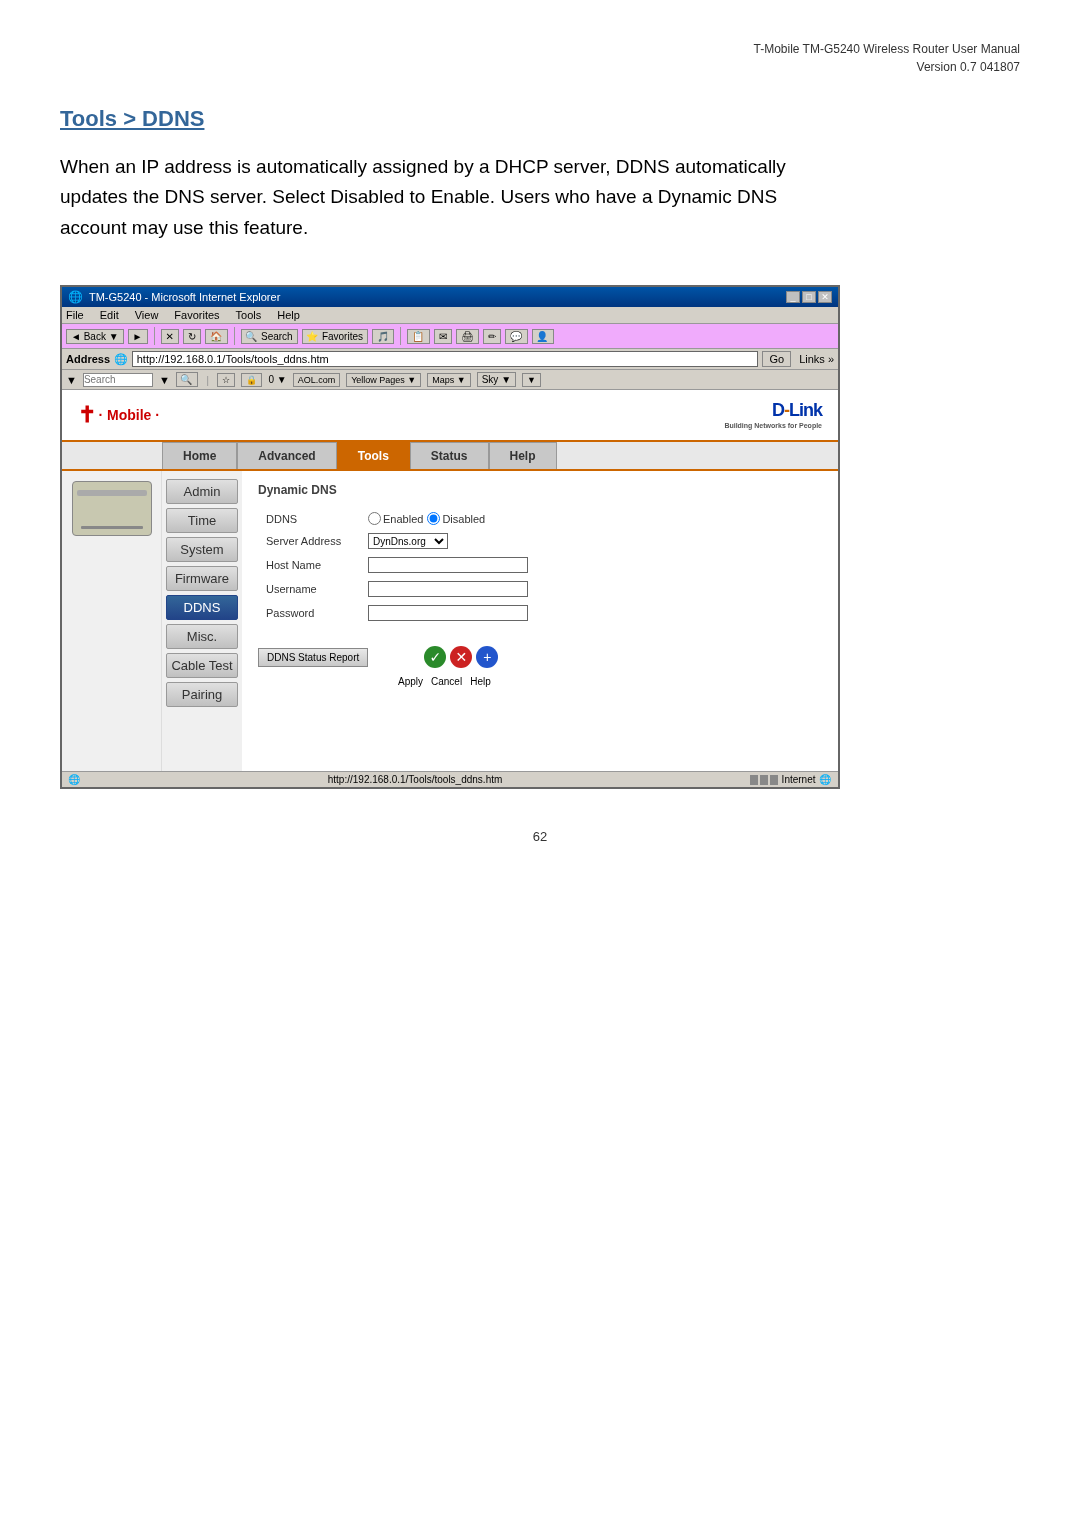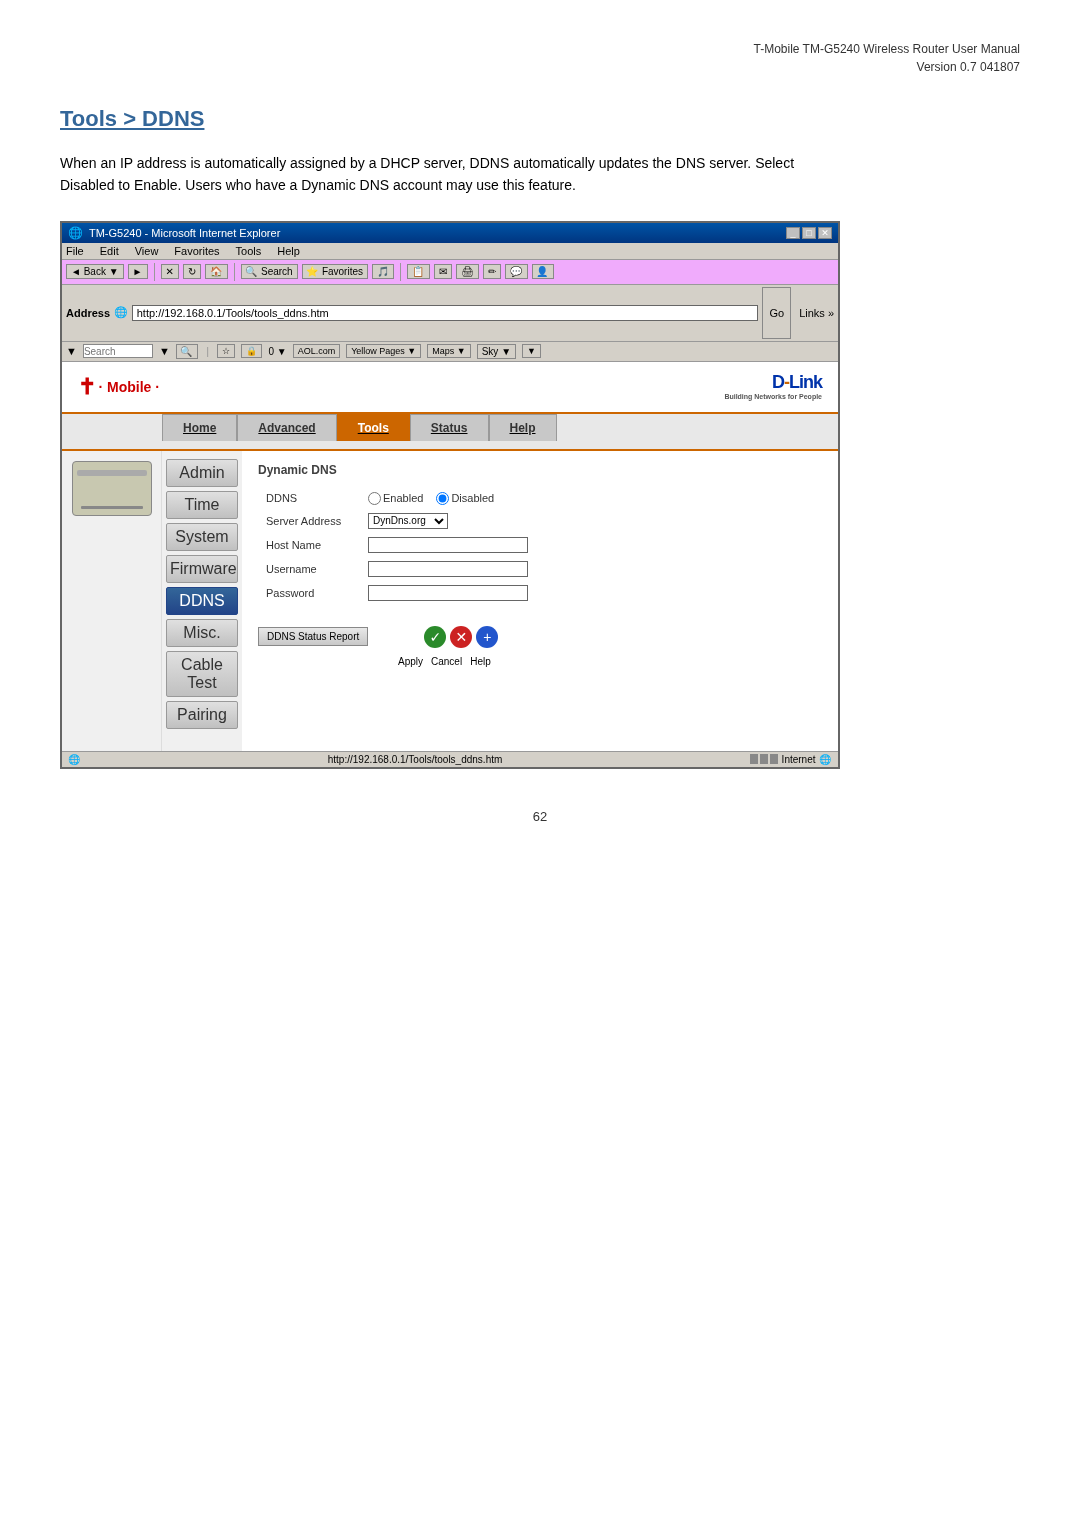--- a/index.html
+++ b/index.html
@@ -24,24 +24,24 @@
     
     .page-title {
       font-size: 22px;
       font-weight: bold;
       color: #336699;
       text-decoration: underline;
       margin-bottom: 20px;
     }
 
     .page-description {
-      font-size: 14px;
+      font-size: 19px;
       color: #000;
       line-height: 1.6;
-      margin-bottom: 24px;
+      margin-bottom: 42px;
       max-width: 750px;
     }
 
     
     .browser-window {
       border: 2px solid #666;
       width: 780px;
       background: #f0f0f0;
       font-size: 11px;
       position: relative;
@@ -135,21 +135,21 @@
       flex: 1;
       background: #fff;
       border: 1px solid #666;
       padding: 1px 4px;
       font-size: 11px;
     }
 
     .go-btn {
       background: #d4d0c8;
       border: 1px solid #888;
-      padding: 19px 6px;
+      padding: 1px 6px;
       font-size: 11px;
       cursor: pointer;
     }
 
     .browser-links-bar {
       background: #d4d0c8;
       padding: 2px 4px;
       display: flex;
       align-items: center;
       gap: 6px;
@@ -207,23 +207,22 @@
     .dlink-logo .dlink-sub {
       font-size: 7px;
       color: #555;
     }
 
     
     .nav-tabs {
       background: #e8e8e8;
       display: flex;
       gap: 0;
-      padding: 0 0 8px 100px;
+      padding: 0 0 0 100px;
       border-bottom: 2px solid #cc6600;
-      text-decoration: underline;
     }
 
     .nav-tab {
       padding: 6px 20px;
       font-size: 12px;
       font-weight: bold;
       cursor: pointer;
       background: #c8c8c8;
       border: 1px solid #999;
       border-bottom: none;
@@ -290,21 +289,21 @@
       padding: 8px 4px;
       display: flex;
       flex-direction: column;
       gap: 4px;
     }
 
     .left-nav-item {
       background: linear-gradient(to bottom, #e0e0e0, #c0c0c0);
       border: 1px solid #999;
       padding: 4px 3px;
-      font-size: 16px;
+      font-size: 13px;
       text-align: center;
       cursor: pointer;
       color: #333;
       border-radius: 2px;
     }
 
     .left-nav-item.active {
       background: linear-gradient(to bottom, #336699, #224488);
       color: #fff;
       border-color: #224488;
@@ -356,21 +355,21 @@
     .form-select {
       width: 80px;
       height: 16px;
       font-size: 10px;
       border: 1px solid #666;
       background: #fff;
     }
 
     .radio-group {
       display: flex;
-      gap: 13px;
+      gap: 4px;
       align-items: center;
     }
 
     .radio-label {
       display: flex;
       align-items: center;
       gap: 2px;
       font-size: 11px;
     }
 

